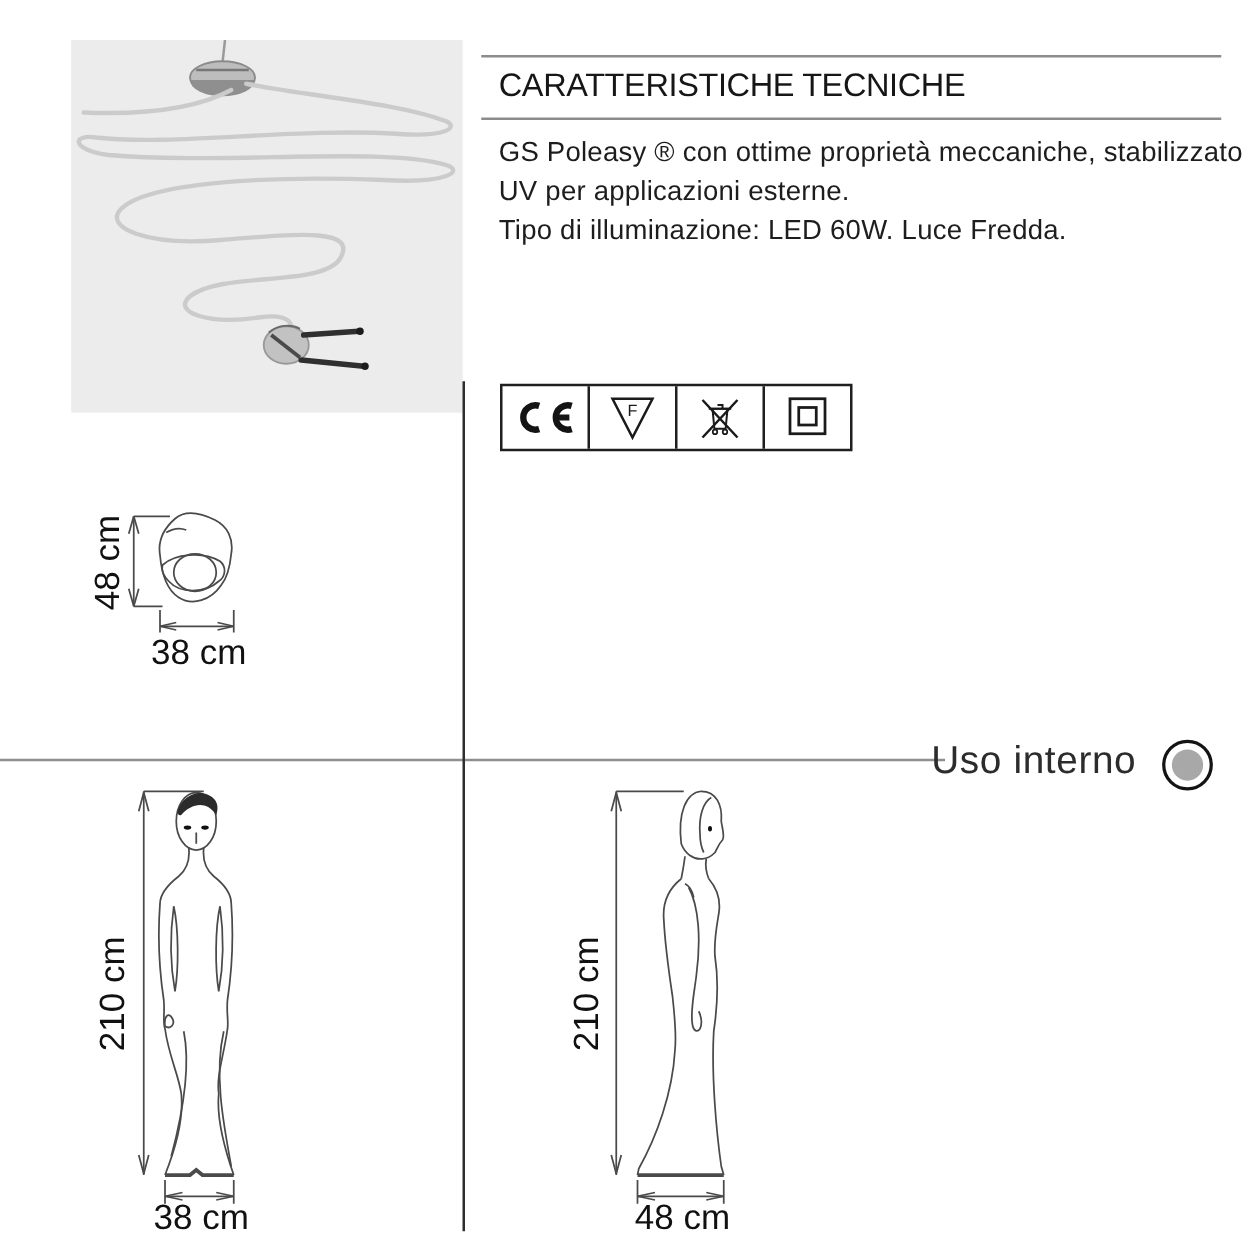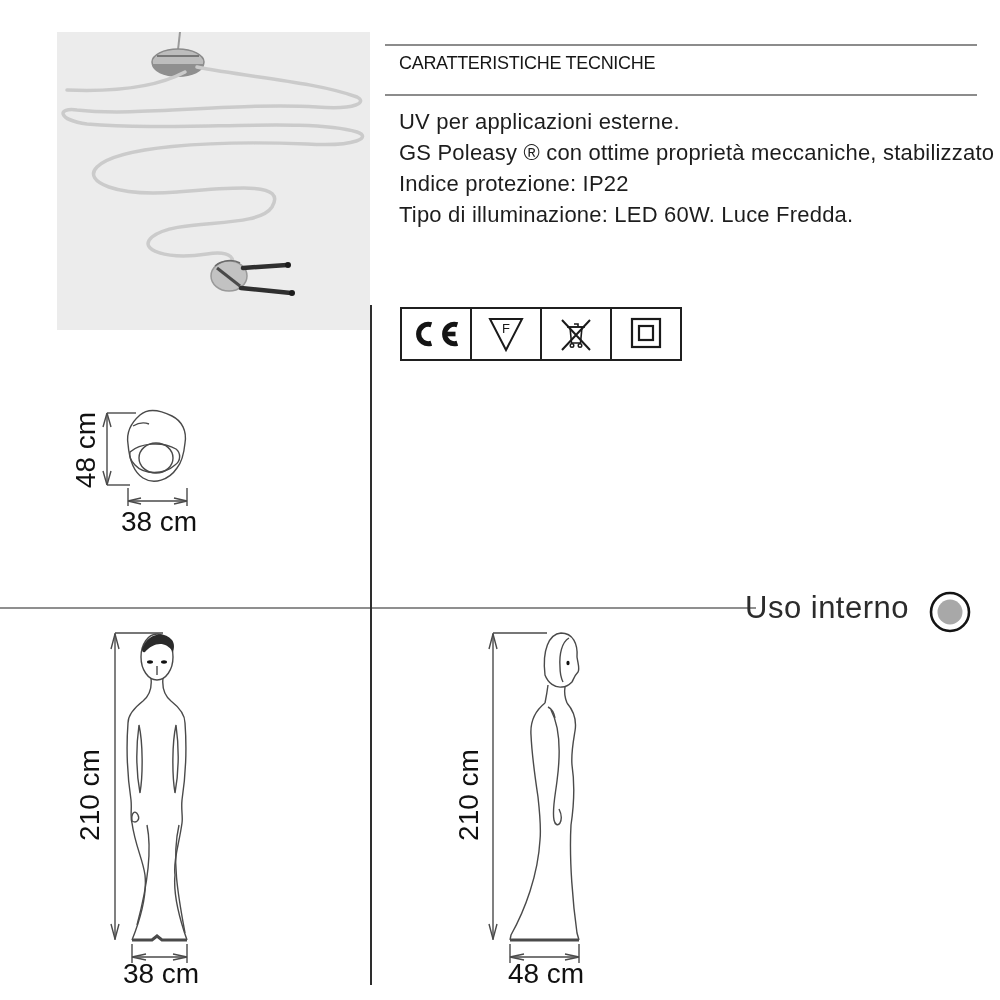--- a/index.html
+++ b/index.html
@@ -4,21 +4,21 @@
 <style>
   html,body{margin:0;padding:0;background:#ffffff;}
   .page{
     position:relative;width:1000px;height:1000px;background:#ffffff;
     font-family:"Liberation Sans", sans-serif;color:#1d1d1d;overflow:hidden;
   }
   .abs{position:absolute;}
   
   .rule{position:absolute;height:2px;background:#8c8c8c;}
   .title{
-    position:absolute;left:399px;top:53px;font-size:18px;letter-spacing:-0.3px;
+    position:absolute;left:399px;top:53px;font-size:26px;letter-spacing:-0.3px;
     color:#161616;white-space:nowrap;
   }
   
   .specs{position:absolute;left:399px;top:106px;width:580px;}
   .spec-line{font-size:22px;line-height:31px;letter-spacing:0.2px;color:#1d1d1d;white-space:nowrap;}
   
   .cert-strip{
     position:absolute;left:400px;top:307px;display:flex;border:2px solid #1f1f1f;background:#fff;
   }
   .cert-cell{width:68px;height:50px;display:flex;align-items:center;justify-content:center;}
@@ -69,23 +69,22 @@
       <circle cx="231" cy="233" r="3" fill="#1c1c1c"></circle>
       <circle cx="235" cy="261" r="3" fill="#1c1c1c"></circle>
     </svg>
   </div>
 
   <div class="rule" style="left:385px;top:44px;width:592px;"></div>
   <div class="title">CARATTERISTICHE TECNICHE</div>
   <div class="rule" style="left:385px;top:94px;width:592px;"></div>
 
   <div class="specs">
+    <div class="spec-line">GS Poleasy ® con ottime proprietà meccaniche, stabilizzato</div>
     <div class="spec-line">UV per applicazioni esterne.</div>
-    <div class="spec-line">GS Poleasy ® con ottime proprietà meccaniche, stabilizzato</div>
-    <div class="spec-line">Indice protezione: IP22</div>
     <div class="spec-line">Tipo di illuminazione: LED 60W. Luce Fredda.</div>
   </div>
 
   <div class="cert-strip">
     <div class="cert-cell">
       <svg width="52" height="30" viewBox="0 0 56 30">
         <path d="M 23,5 A 10.5 10.5 0 1 0 23,25" fill="none" stroke="#141414" stroke-width="5.5"></path>
         <path d="M 51,5 A 10.5 10.5 0 1 0 51,25" fill="none" stroke="#141414" stroke-width="5.5"></path>
         <path d="M 36,15 L 49,15" stroke="#141414" stroke-width="5"></path>
       </svg>

